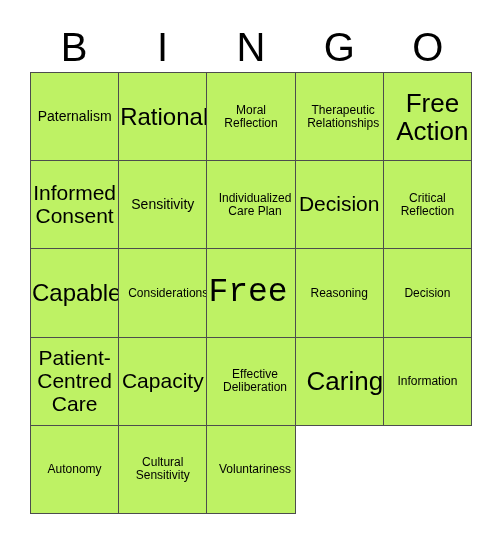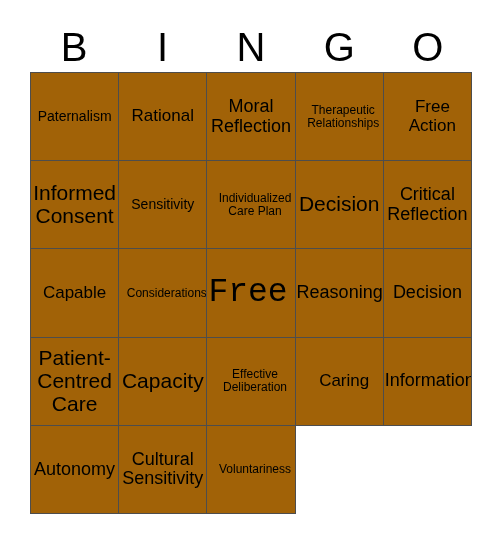--- a/index.html
+++ b/index.html
@@ -58,42 +58,41 @@
     border-top: 1px solid #4d4d4d;
     border-left: 1px solid #4d4d4d;
     box-sizing: border-box;
   }
   .bingo-cell {
     border-right: 1px solid #4d4d4d;
     border-bottom: 1px solid #4d4d4d;
     box-sizing: border-box;
     display: flex;
     align-items: center;
-    justify-content: center;
     text-align: center;
     overflow: hidden;
     padding: 1px;
-    background: #a16207;
+    background: #bef264;
   }
   .cell-text {
     display: block;
     width: 100%;
     line-height: 1.08;
     color: #000000;
     word-break: normal;
     hyphens: none;
   }
 
   
   .fs-xs  { font-size: 12px; padding-left: 8px; }
   .fs-sm  { font-size: 14px; }
-  .fs-md  { font-size: 18px; }
+  .fs-md  { font-size: 12px; }
   .fs-lg  { font-size: 21px; }
-  .fs-xl  { font-size: 17px; }
-  .fs-xxl { font-size: 17px; margin-left: 10px; }
+  .fs-xl  { font-size: 24px; }
+  .fs-xxl { font-size: 26px; margin-left: 10px; }
   .fs-free{ font-size: 33px; font-family: Liberation Mono, monospace; }
 </style>
 </head>
 <body>
 
 <div id="bingo-card">
 
   <div id="header-row">
     <div class="header-letter">B</div>
     <div class="header-letter">I</div>

